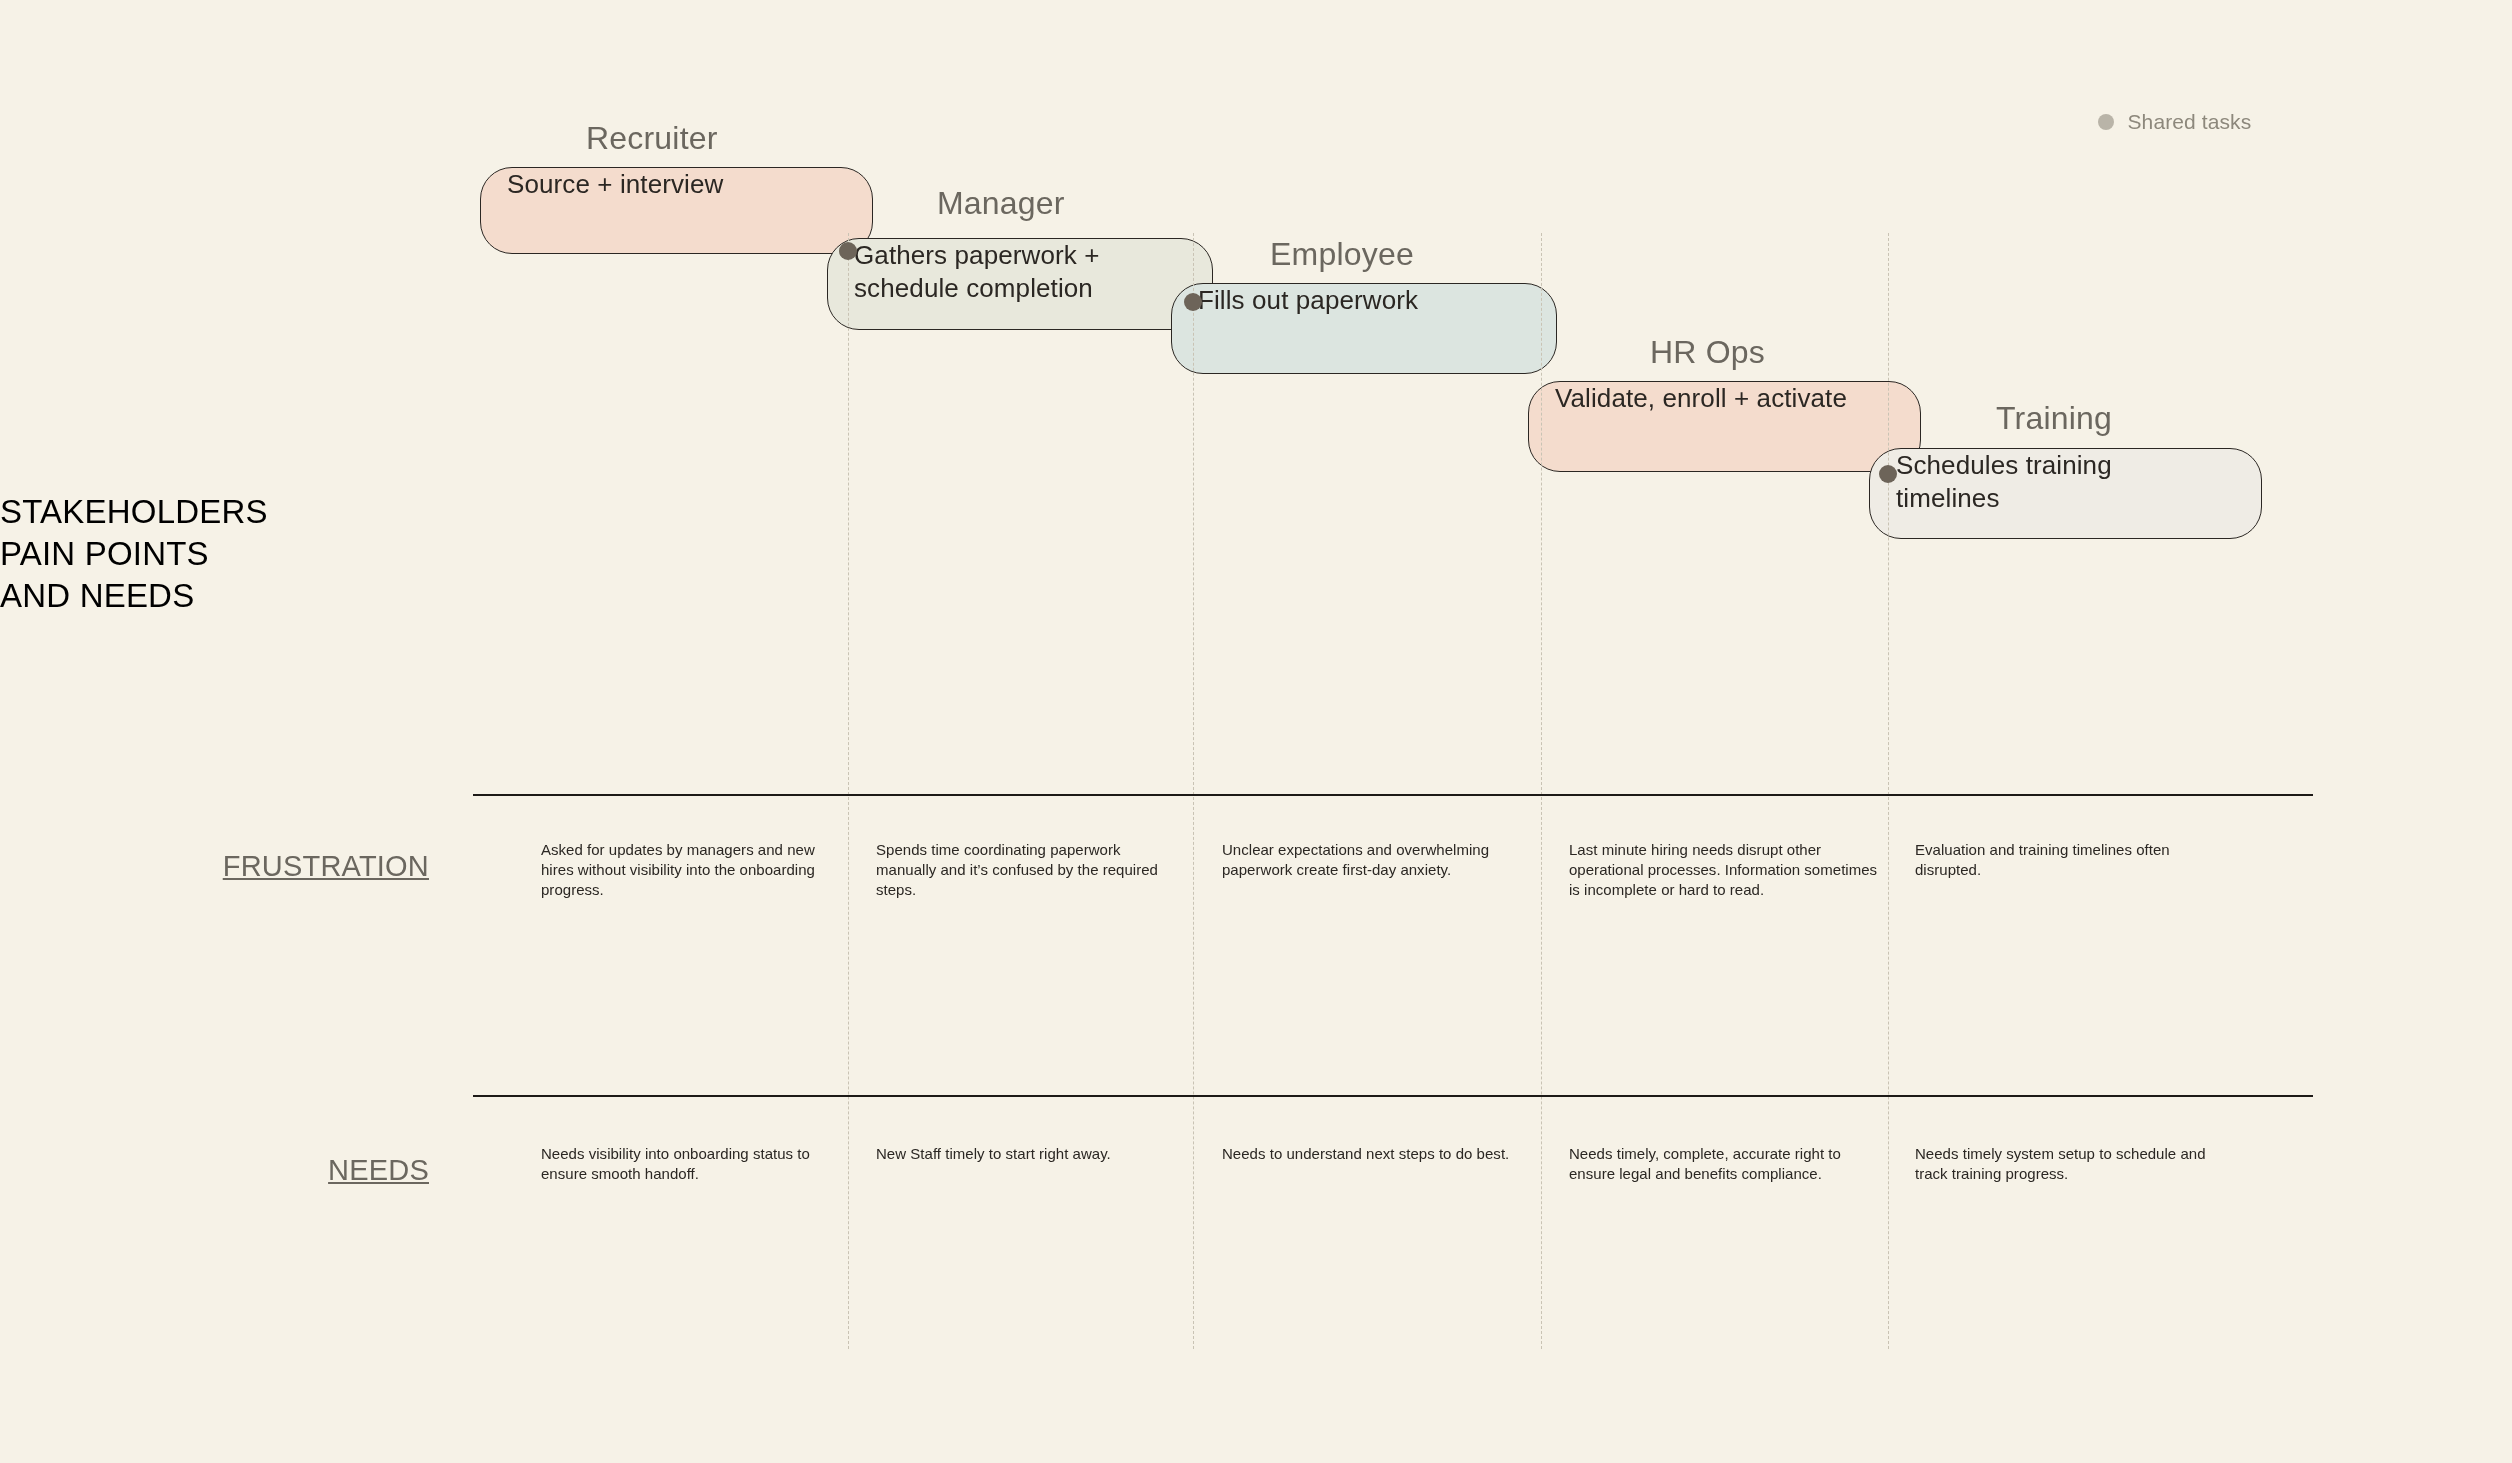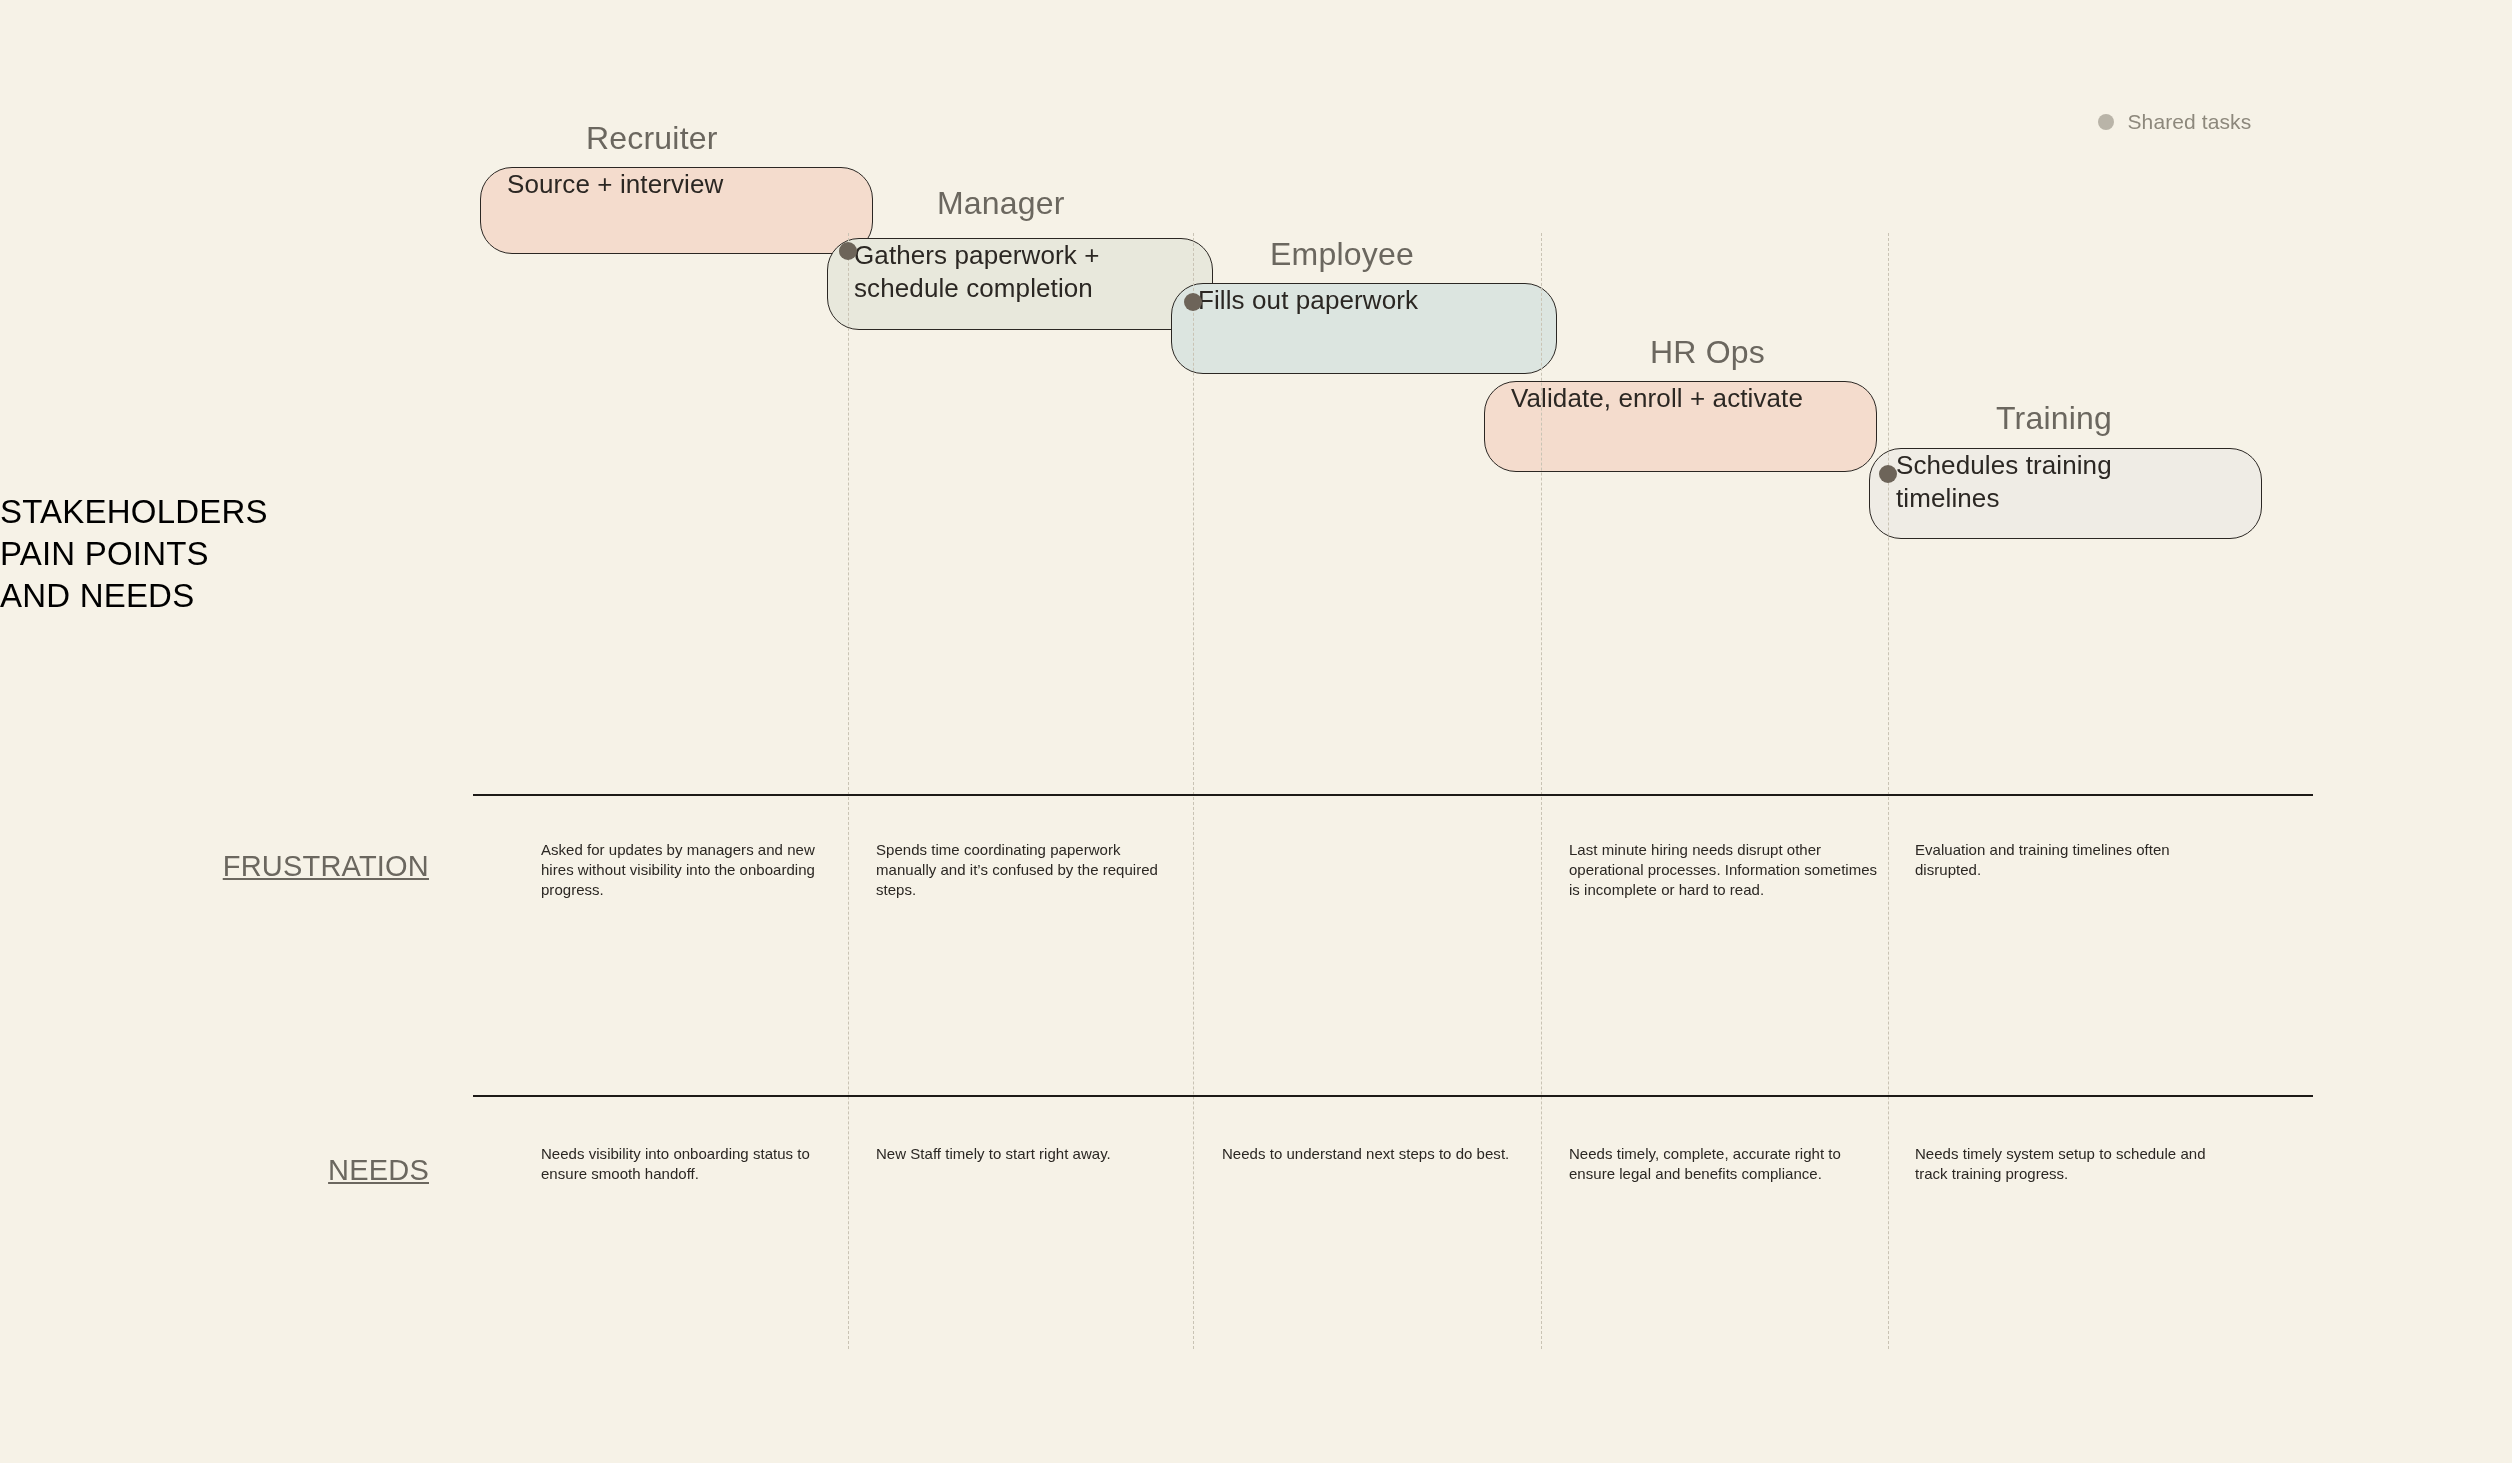--- a/index.html
+++ b/index.html
@@ -154,21 +154,21 @@
 
   <div class="stage">
     <div class="stage-title" style="left:1270px; top:236px;">Employee</div>
     <div class="stage-card" style="left:1171px; top:283px; width:386px; height:91px; background:#dce5e0;">
       <span class="stage-card-text">Fills out paperwork</span>
     </div>
   </div>
 
   <div class="stage">
     <div class="stage-title" style="left:1650px; top:334px;">HR Ops</div>
-    <div class="stage-card" style="left:1484px; top:381px; width:393px; height:91px; background:#f4dccd;">
+    <div class="stage-card" style="left:1528px; top:381px; width:393px; height:91px; background:#f4dccd;">
       <span class="stage-card-text">Validate, enroll + activate</span>
     </div>
     <span class="node-dot" style="left:1879px; top:465px;"></span>
   </div>
 
   <div class="stage">
     <div class="stage-title" style="left:1996px; top:400px;">Training</div>
     <div class="stage-card" style="left:1869px; top:448px; width:393px; height:91px; background:#efece5;">
       <span class="stage-card-text" style="max-width:319px;">Schedules training timelines</span>
     </div>
@@ -180,20 +180,21 @@
     <div>AND NEEDS</div>
   </div>
 
   <div class="row-rule" style="top:794px;"></div>
   <div class="row-rule" style="top:1095px;"></div>
 
   <div class="row-label" style="left:0px; top:846px; width:429px;">FRUSTRATION</div>
 
   <div class="cell-text" style="left:541px; top:840px; width:277px;">Asked for updates by managers and new hires without visibility into the onboarding progress.</div>
   <div class="cell-text" style="left:876px; top:840px; width:296px;">Spends time coordinating paperwork manually and it’s confused by the required steps.</div>
+  <div class="cell-text" style="left:1222px; top:840px; width:314px;">Unclear expectations and overwhelming paperwork create first-day anxiety.</div>
   <div class="cell-text" style="left:1569px; top:840px; width:314px;">Last minute hiring needs disrupt other operational processes. Information sometimes is incomplete or hard to read.</div>
   <div class="cell-text" style="left:1915px; top:840px; width:293px;">Evaluation and training timelines often disrupted.</div>
 
   <div class="row-label" style="left:0px; top:1150px; width:429px;">NEEDS</div>
 
   <div class="cell-text" style="left:541px; top:1144px; width:277px;">Needs visibility into onboarding status to ensure smooth handoff.</div>
   <div class="cell-text" style="left:876px; top:1144px; width:296px;">New Staff timely to start right away.</div>
   <div class="cell-text" style="left:1222px; top:1144px; width:314px;">Needs to understand next steps to do best.</div>
   <div class="cell-text" style="left:1569px; top:1144px; width:314px;">Needs timely, complete, accurate right to ensure legal and benefits compliance.</div>
   <div class="cell-text" style="left:1915px; top:1144px; width:307px;">Needs timely system setup to schedule and track training progress.</div>

